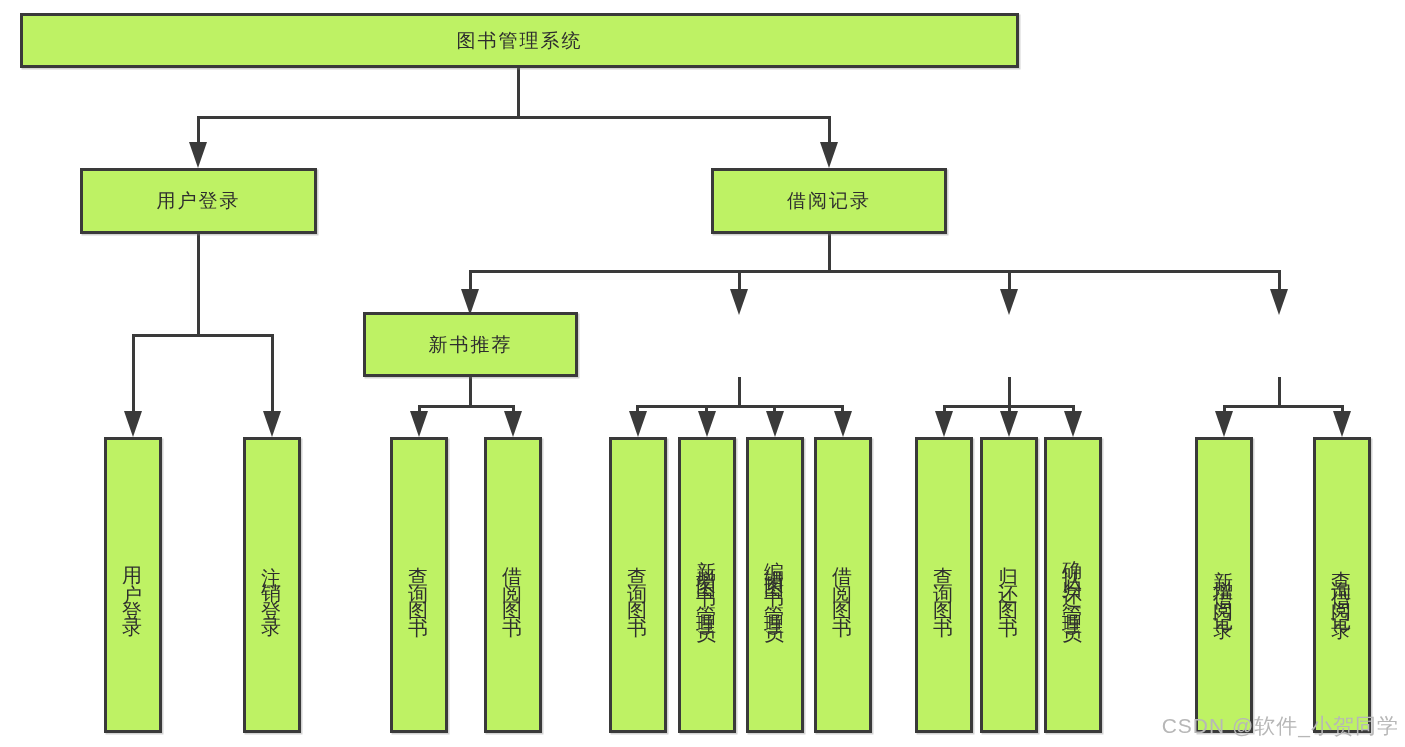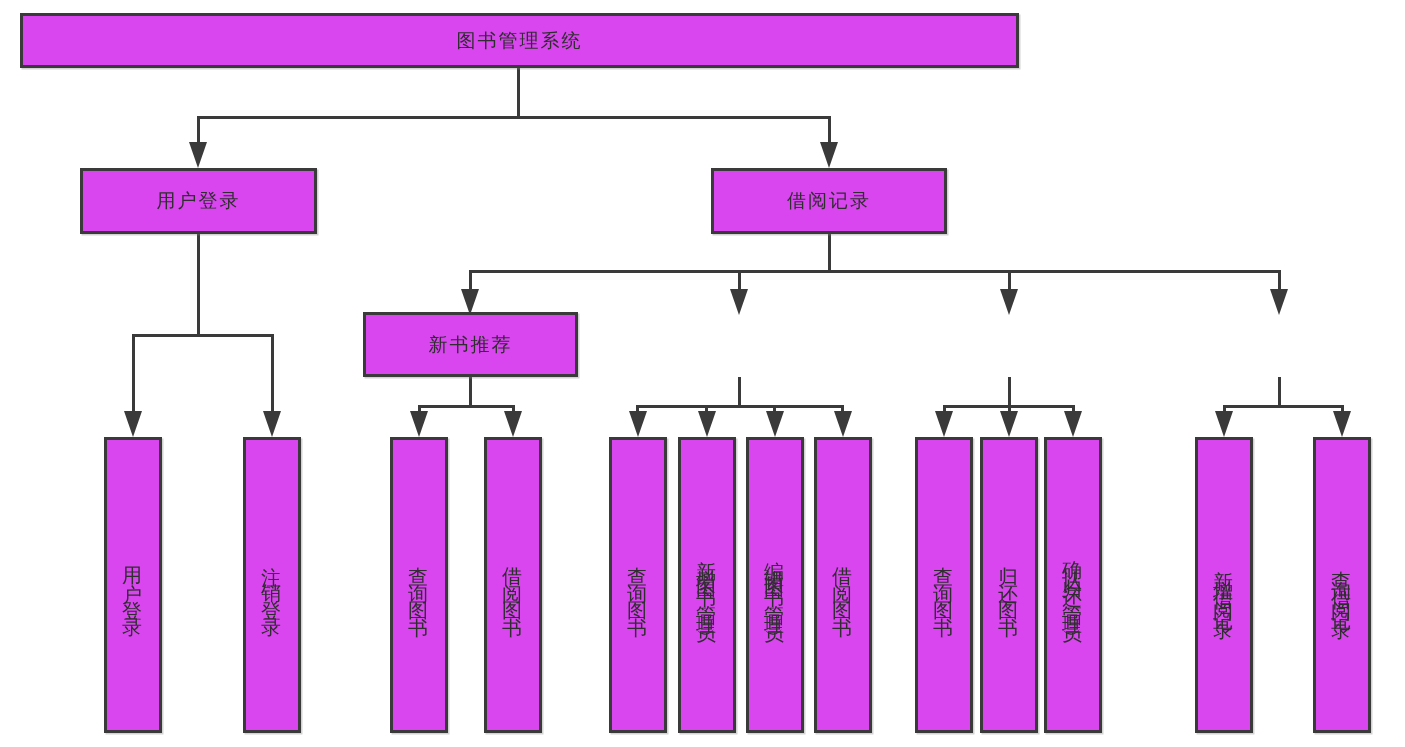--- a/index.html
+++ b/index.html
@@ -13,21 +13,21 @@
   body{font-family:"Liberation Sans","DejaVu Sans",sans-serif;}
   .canvas{
     position:relative;
     width:1405px;height:747px;
     background:var(--background);
     overflow:hidden;
   }
   
   .box{
     position:absolute;
-    background:#d946ef;
+    background:#bef264;
     border:3px solid var(--line);
     box-shadow:1.5px 1.5px 0 rgba(130,130,130,0.35);
     display:flex;align-items:center;justify-content:center;
     color:var(--text);
     z-index:2;
     text-align:center;
   }
   .hbox{font-size:19px;letter-spacing:2px;}
   .root{font-size:19px;}
   .leaf{
@@ -142,14 +142,15 @@
   <div class="box leaf sp-sm" style="left:746px;top:437px;width:58px;height:296px">编辑图书（管理员）</div>
   <div class="box leaf sp-lg" style="left:814px;top:437px;width:58px;height:296px">借阅图书</div>
 
   <div class="box leaf sp-lg" style="left:915px;top:437px;width:58px;height:296px">查询图书</div>
   <div class="box leaf sp-lg" style="left:980px;top:437px;width:58px;height:296px">归还图书</div>
   <div class="box leaf sp-sm" style="left:1044px;top:437px;width:58px;height:296px">确认归还（管理员）</div>
 
   <div class="box leaf sp-md" style="left:1195px;top:437px;width:58px;height:296px">新增借阅记录</div>
   <div class="box leaf sp-md" style="left:1313px;top:437px;width:58px;height:296px">查询借阅记录</div>
 
+  <div class="watermark">CSDN @软件_小贺同学</div>
 
 </div>
 
 </body></html>

